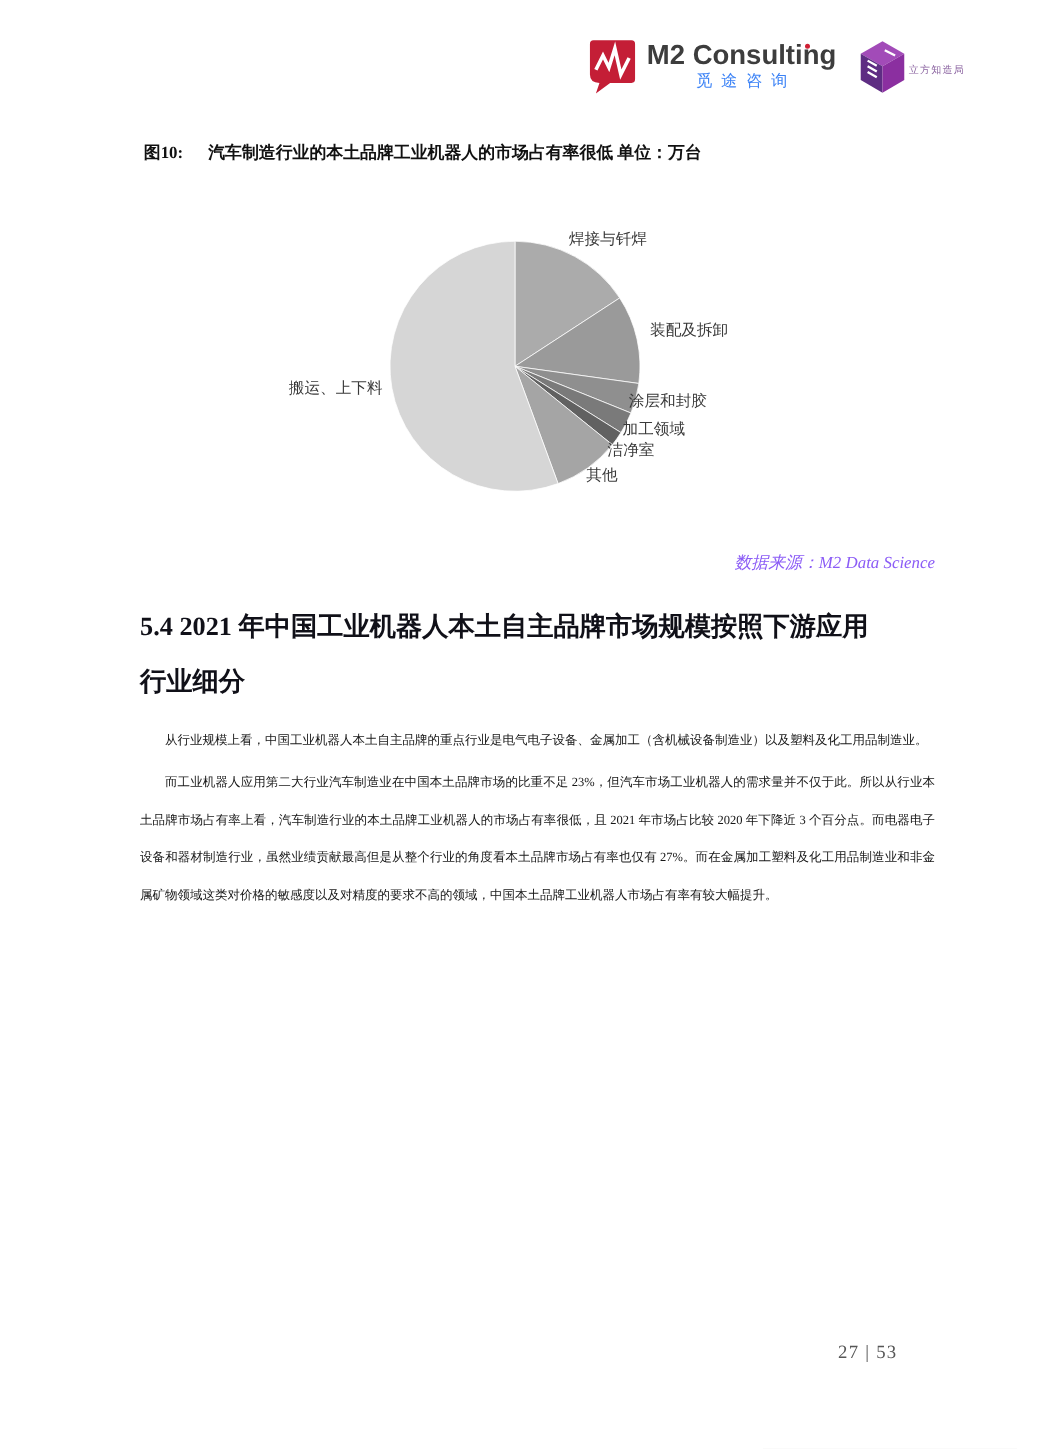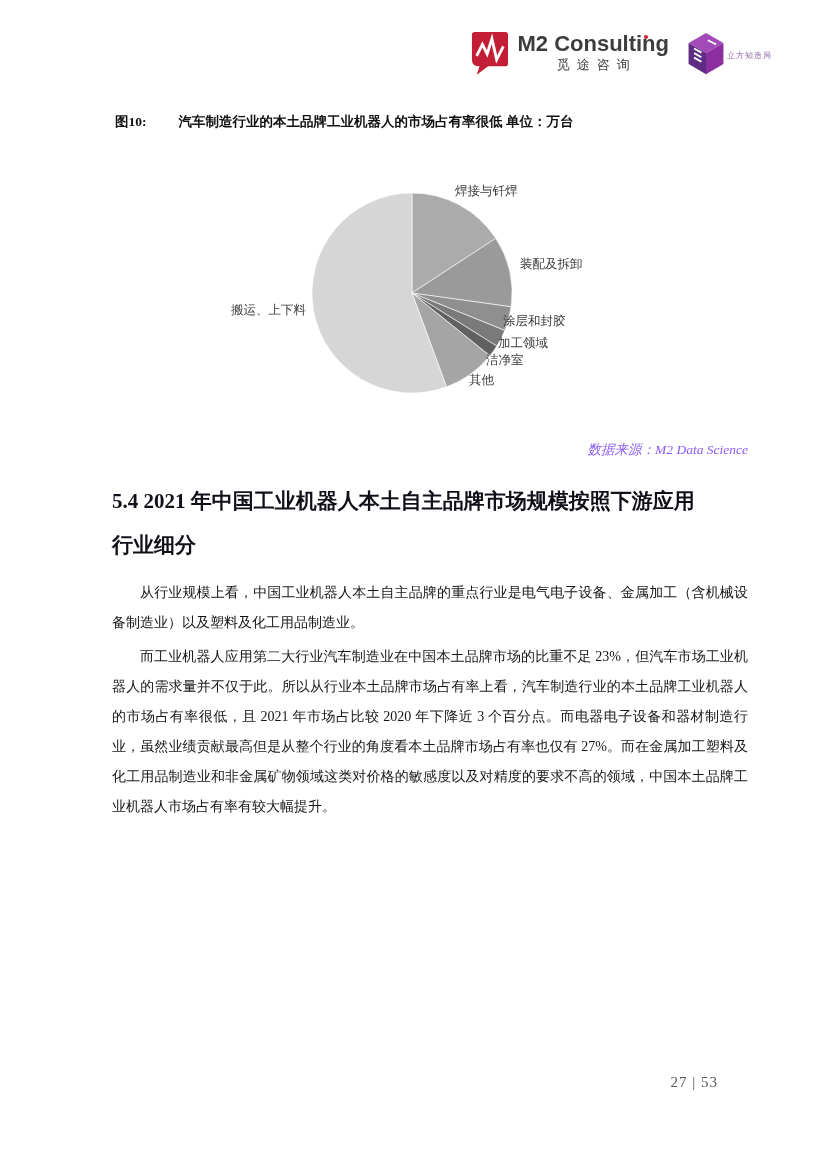--- a/index.html
+++ b/index.html
@@ -19,48 +19,48 @@
   .m2-logo { display:flex; align-items:center; gap:8px; }
   .m2-mark { width:38px; height:46px; }
   .m2-text-stack { position:relative; display:flex; flex-direction:column; align-items:center; }
   .m2-name {
     font-family:"Liberation Sans","DejaVu Sans",sans-serif;
     font-weight:bold; font-size:22px; color:#3d3d3d; letter-spacing:0px; line-height:1.05;
   }
   .m2-dot { position:absolute; top:3px; right:21px; width:4px; height:4px; border-radius:50%; background:#cf1f33; }
   .m2-sub {
     font-family:Liberation Serif, serif;
-    font-size:13px; color:#404040; letter-spacing:7px; margin-top:1px; text-indent:7px;
+    font-size:13px; color:#3b82f6; letter-spacing:7px; margin-top:1px; text-indent:7px;
   }
   .cube-logo { display:flex; flex-direction:row; align-items:center; margin-top:2px; }
   .cube-mark { width:42px; height:44px; }
   .cube-caption {
     font-family:"Liberation Sans","DejaVu Sans",sans-serif;
     font-size:8px; color:#8a63a0; letter-spacing:1px; margin-top:3px;
   }
 
   
   .fig-caption { position:absolute; top:113px; left:115px; font-size:13.5px; font-weight:600; color:#111; }
-  .fig-caption .cap-label { margin-right:32px; }
+  .fig-caption .cap-label { margin-right:20px; }
 
   
   .chart-area { position:absolute; top:180px; left:0; width:668px; height:230px; }
   .pie-svg { position:absolute; left:312px; top:13px; width:200px; height:200px; }
   .pie-label { position:absolute; font-size:12.5px; color:#3a3a3a; white-space:nowrap; }
 
   
   .source-line { position:absolute; top:441px; right:86px; font-style:italic; font-size:13.5px; color:#8b5cf6; }
 
   
   .section-heading { position:absolute; top:479px; left:112px; width:648px; }
   .section-heading div { font-size:21px; font-weight:bold; color:#101018; line-height:44px; }
 
   .body-copy { position:absolute; top:578px; left:112px; width:636px; }
   .body-copy p {
-    font-size:14px; line-height:30px; text-align:justify; text-indent:2em; color:#161616;
+    font-size:10px; line-height:30px; text-align:justify; text-indent:2em; color:#161616;
   }
   .body-copy p + p { margin-top:4px; }
 
   
   .page-footer { position:absolute; top:1074px; right:116px; font-size:15px; color:#565656; letter-spacing:1px; }
 </style>
 </head>
 <body>
 
 <div class="page">

